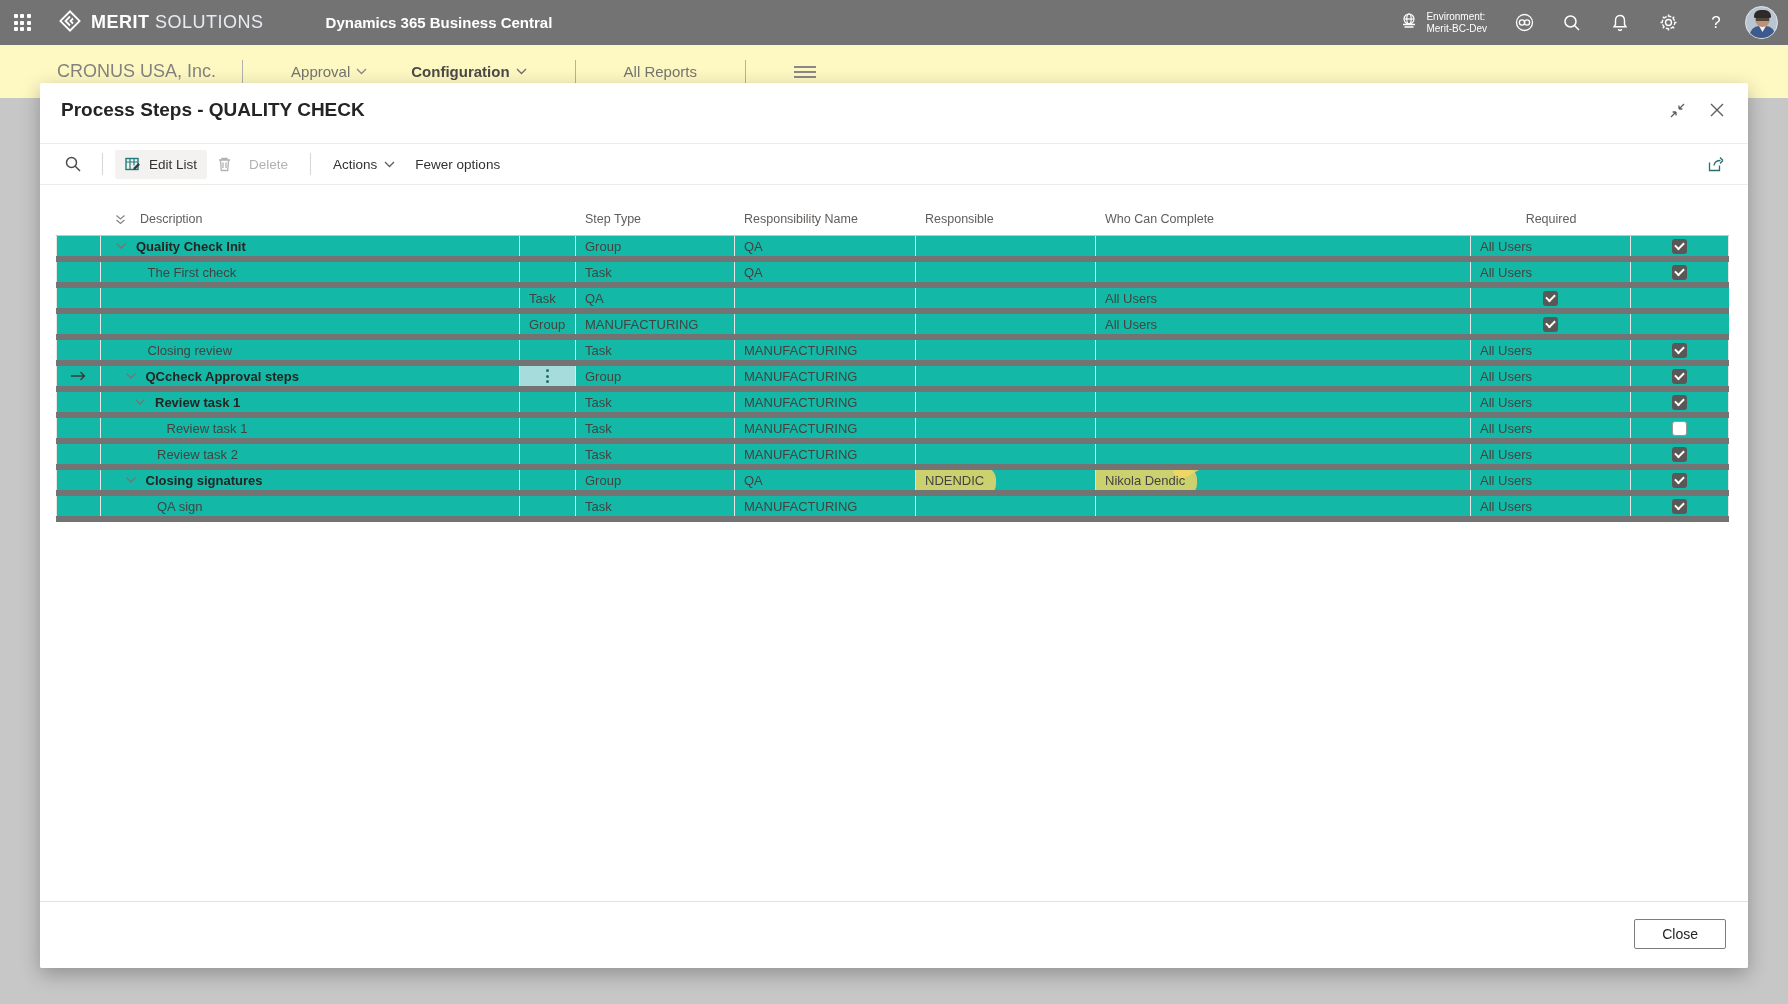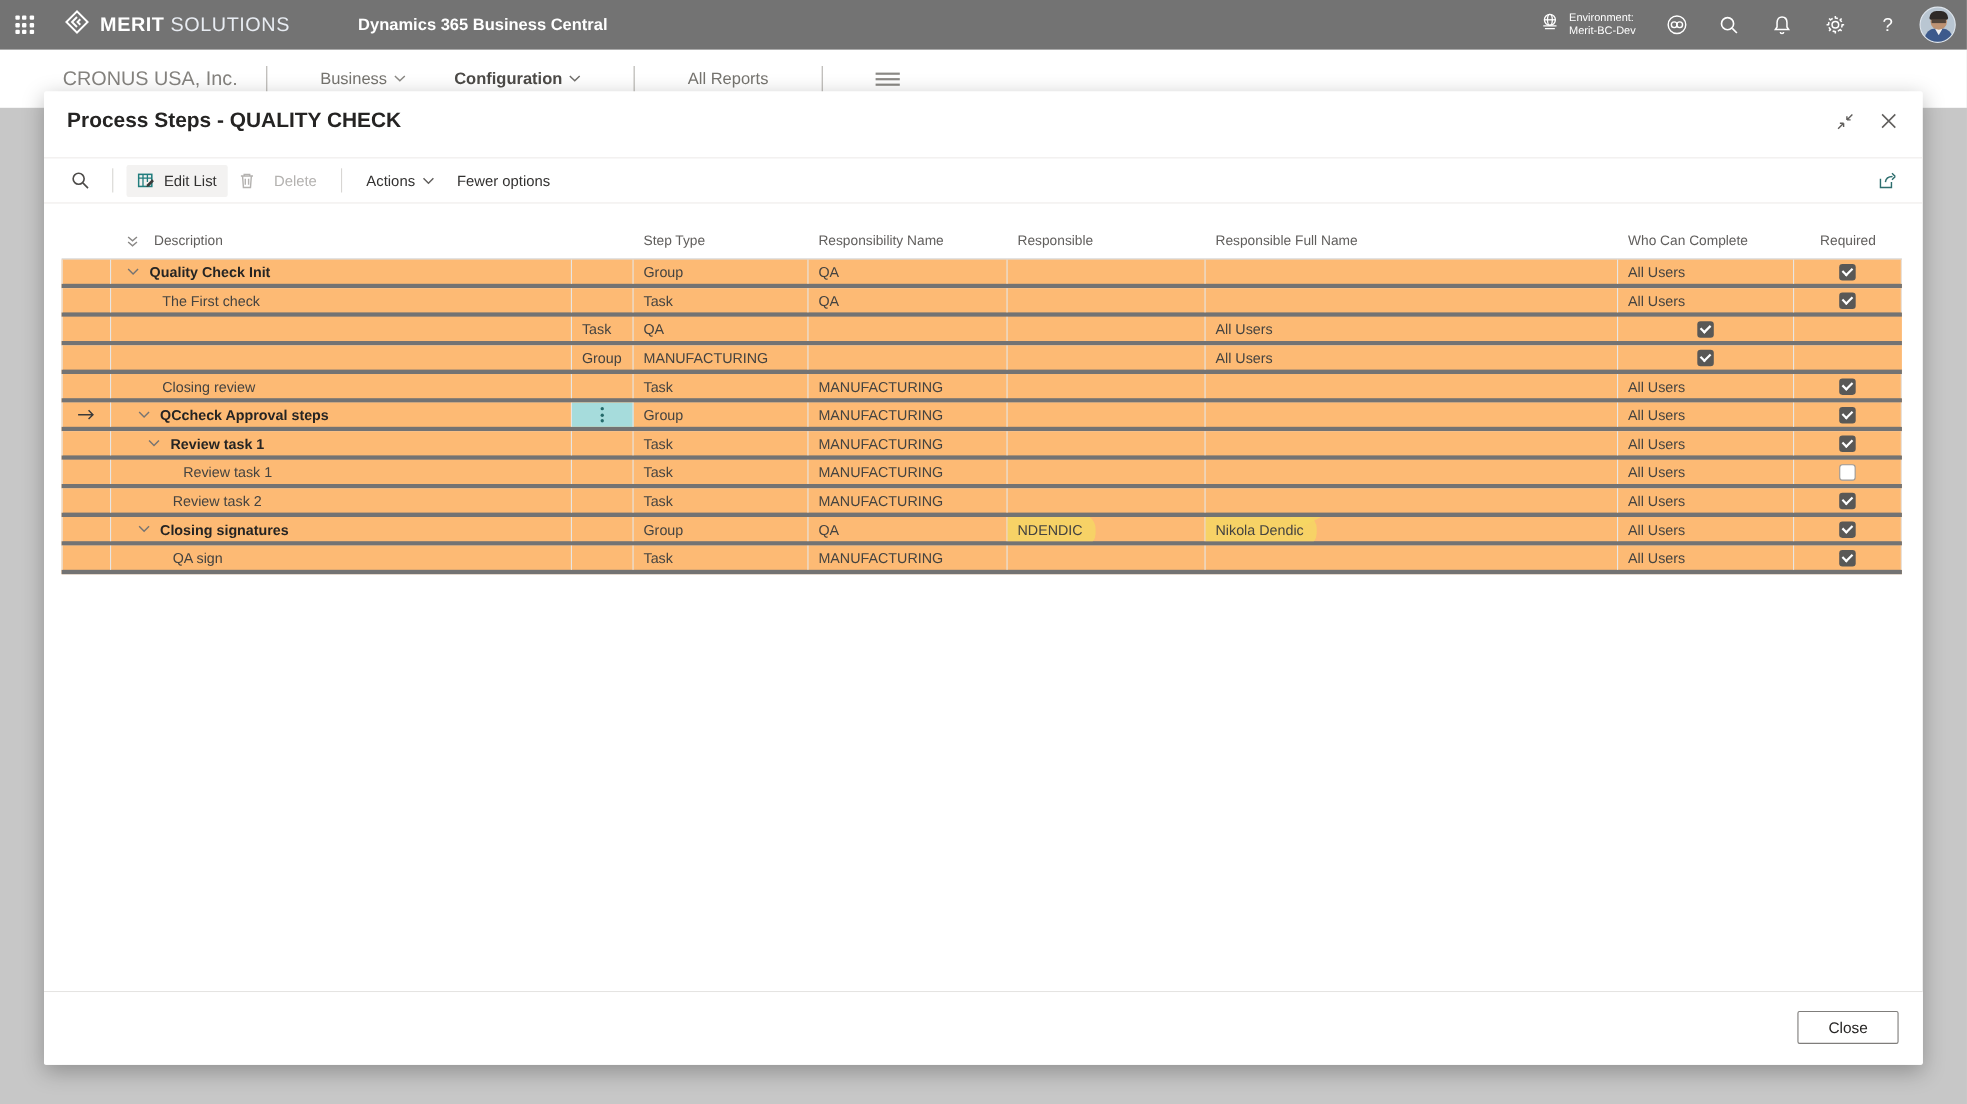--- a/index.html
+++ b/index.html
@@ -24,21 +24,21 @@
   .help-glyph { font-size:17px; color:#fff; font-weight:400; }
   .avatar { width:33px; height:33px; border-radius:50%; background:#b9c6d2; position:relative; overflow:hidden; border:1px solid #dfe6ee; cursor:pointer; }
   .avatar .head { position:absolute; left:9px; top:5px; width:15px; height:15px; border-radius:50%; background:#bd9273; }
   .avatar .hair { position:absolute; left:8px; top:3px; width:17px; height:8px; border-radius:8px 8px 2px 2px; background:#2e2a28; }
   .avatar .glasses { position:absolute; left:10px; top:11px; width:13px; height:3px; background:#2e2a28; opacity:.75; }
   .avatar .body { position:absolute; left:4px; top:19px; width:25px; height:16px; border-radius:9px 9px 0 0; background:#3d5a8c; }
   .avatar .collar { position:absolute; left:13px; top:19px; width:7px; height:6px; background:#f2f2f2; clip-path:polygon(0 0,100% 0,50% 100%); }
 
   
   .subnav { position:absolute; left:0; top:45px; width:1788px; height:53px;
-    background:#ffffff; display:flex; align-items:center; color:#76746f; z-index:1; }
+    background:#fef9c3; display:flex; align-items:center; color:#76746f; z-index:1; }
   .company { font-size:18px; color:#85837f; margin-left:57px; white-space:nowrap; }
   .subnav-sep { width:1px; height:24px; background:#b3b1ad; margin:0 26px; }
   .subnav-item { font-size:15px; display:flex; align-items:center; gap:6px; margin:0 22px; cursor:pointer; white-space:nowrap; }
   .subnav-item.active { font-weight:700; color:#4c4a47; }
   .burger span { display:block; width:22px; height:2px; background:#8b8985; margin:3px 0; }
 
   
   .modal { position:absolute; left:40px; top:83px; width:1708px; height:885px;
     background:#fff; border-radius:2px; box-shadow:0 6px 20px rgba(0,0,0,.28); z-index:20; }
   .modal-title { font-size:19px; font-weight:700; color:#252423; padding:16px 0 0 21px; }
@@ -57,21 +57,21 @@
   .tb-share { margin-left:auto; padding:6px; cursor:pointer; display:flex; }
 
   
   .table-area { position:absolute; left:16px; top:118px; width:1673px; }
   .grid-row { display:grid; grid-template-columns:45px 419px 56px 159px 181px 180px 375px 160px 98px; }
   .thead { height:34px; align-items:end; padding-bottom:0; }
   .th { font-size:12.5px; color:#605e5c; padding:0 0 9px 9px; white-space:nowrap; overflow:hidden; }
   .th.desc-h { display:flex; align-items:center; gap:13px; padding-left:13px; }
   .th.req-h { text-align:center; padding-left:0; }
   .tbody { border-top:1px solid #c8c6c4; }
-  .row { height:26px; border-bottom:4px solid #737373; background:#fdba74; }
+  .row { height:26px; border-bottom:6px solid #737373; background:#14b8a6; }
   .cell { border-right:1px solid #e7e5e3; font-size:13px; color:#444340;
     display:flex; align-items:center; padding-left:9px; white-space:nowrap; overflow:hidden; }
   .cell.first { border-left:1px solid #e7e5e3; justify-content:center; padding-left:0; }
   .cell.req { justify-content:center; padding-left:0; }
   .row.bold .cell.desc { font-weight:700; color:#252423; }
   .cell .chev { margin-right:9px; flex:0 0 auto; }
   .cell.util { padding-left:0; justify-content:center; }
   .cell.util.sel { background:#a6dcdc; }
   .dots { display:flex; flex-direction:column; gap:2.5px; }
   .dots span { width:3px; height:3px; border-radius:50%; background:#256b6b; }
@@ -179,21 +179,21 @@
         <div class="hair"></div>
         <div class="glasses"></div>
     </div>
   </div>
 </div>
 
 <div class="subnav">
   <div class="company">CRONUS USA, Inc.</div>
   <div class="subnav-sep"></div>
   <div class="subnav-item">
-    <span>Business</span>
+    <span>Approval</span>
     <svg width="11" height="7" viewBox="0 0 11 7" fill="none" stroke="#8b8985" stroke-width="1.3">
         <path d="M1 1 L5.5 5.5 L10 1"></path>
       </svg>
   </div>
   <div class="subnav-item active">
     <span>Configuration</span>
     <svg width="11" height="7" viewBox="0 0 11 7" fill="none" stroke="#6f6d6a" stroke-width="1.3">
         <path d="M1 1 L5.5 5.5 L10 1"></path>
       </svg>
   </div>
@@ -275,21 +275,20 @@
         <svg width="13" height="13" viewBox="0 0 13 13" fill="none" stroke="#8a8886" stroke-width="1.3">
           <path d="M2.5 2.5 L6.5 6 L10.5 2.5"></path>
             <path d="M2.5 7 L6.5 10.5 L10.5 7"></path>
           </svg>
         <span>Description</span>
       </div>
       <div class="th"></div>
       <div class="th">Step Type</div>
       <div class="th">Responsibility Name</div>
       <div class="th">Responsible</div>
-      <div class="th">Responsible Full Name</div>
       <div class="th">Who Can Complete</div>
       <div class="th req-h">Required</div>
     </div>
     <div class="tbody">
         <div class="grid-row row bold">
           <div class="cell first"></div>
           <div class="cell desc" style="padding-left: 14px;">
             <svg class="chev" width="12" height="8" viewBox="0 0 12 8" fill="none" stroke="#767472" stroke-width="1.3">
               <path d="M1.5 1.5 L6 6 L10.5 1.5"></path>
             </svg>

